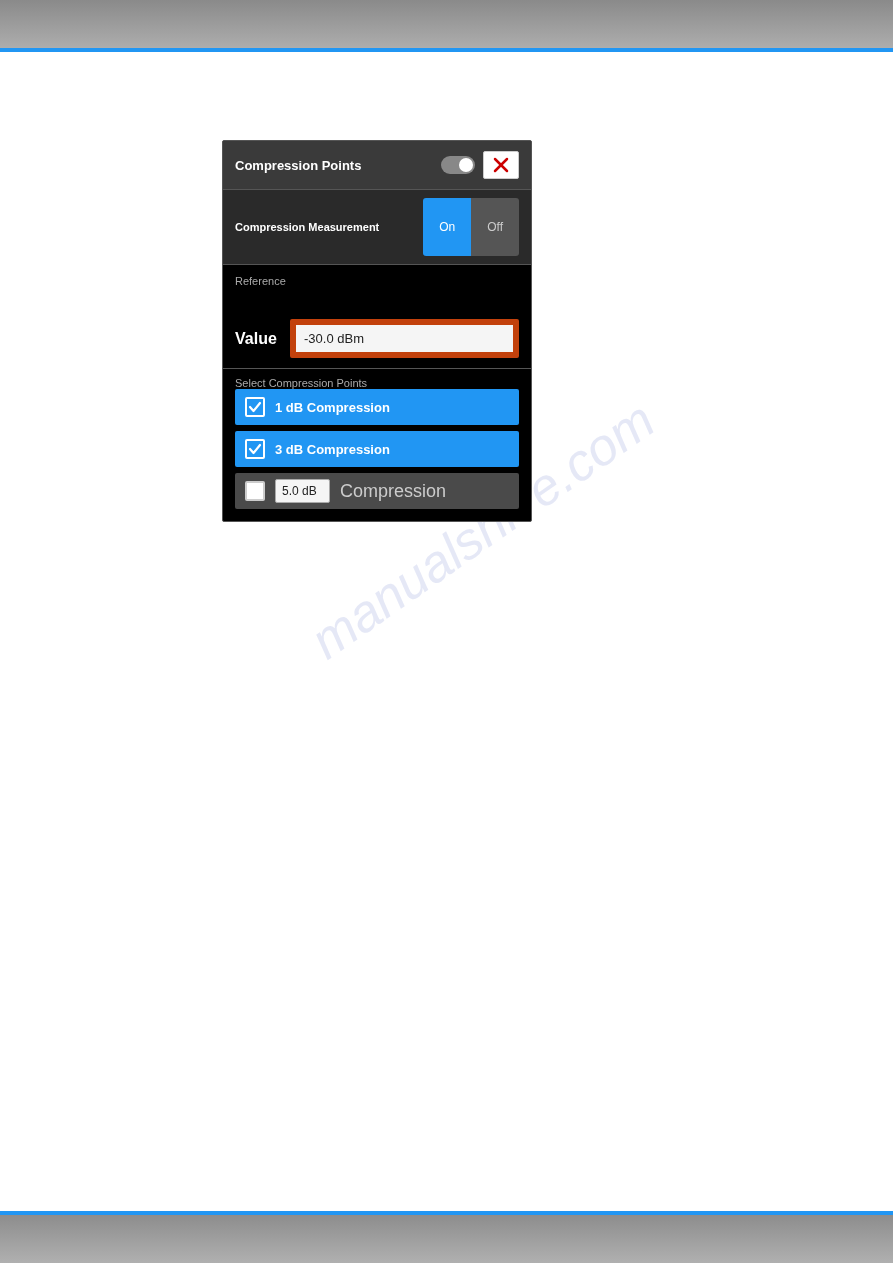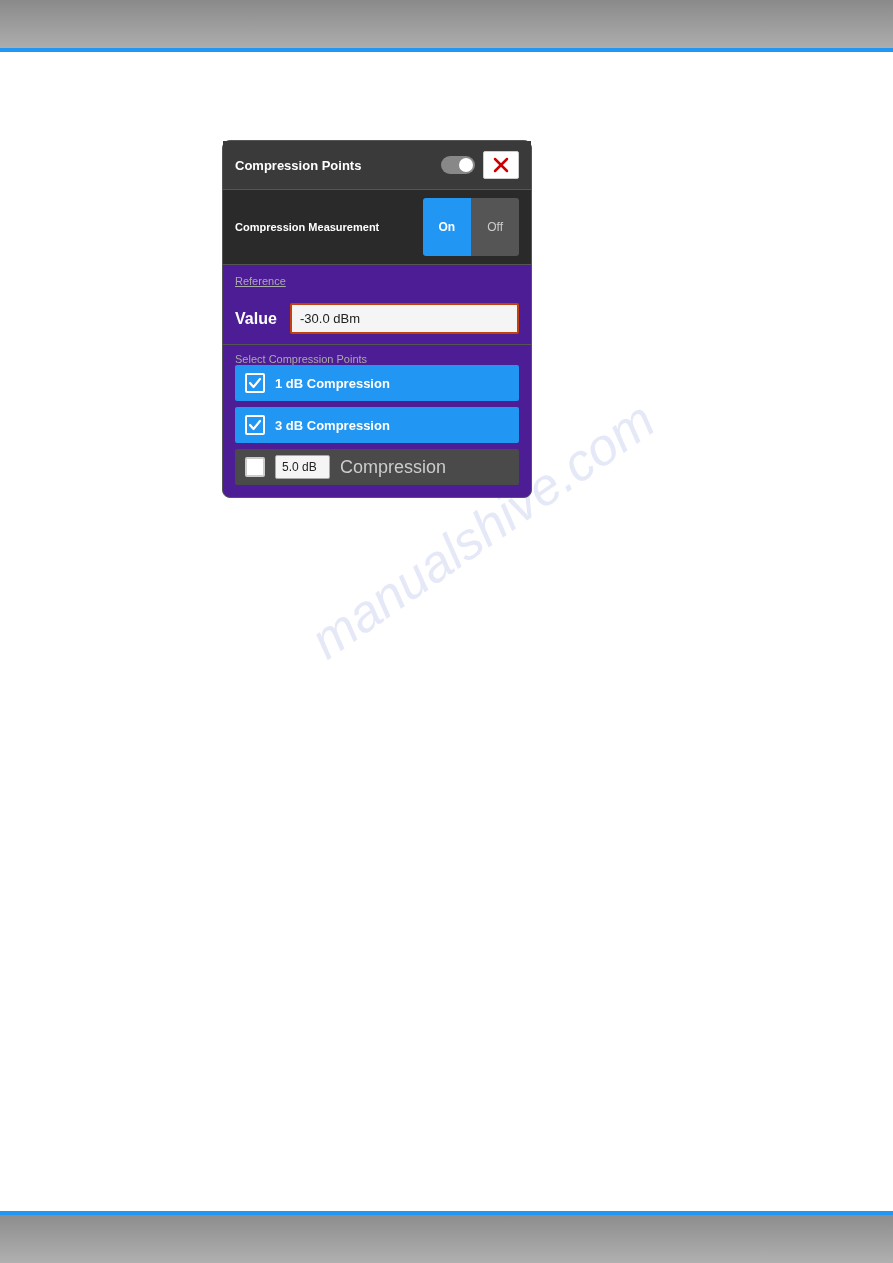--- a/index.html
+++ b/index.html
@@ -62,23 +62,23 @@
       user-select: none;
       font-style: italic;
     }
 
     
     .dialog {
       position: absolute;
       top: 140px;
       left: 222px;
       width: 310px;
-      background: #4c1d95;
+      background: #000000;
       border: 1px solid #555;
-      border-radius: 8px;
+      border-radius: 2px;
     }
 
     
     .dialog-titlebar {
       background: #3a3a3a;
       padding: 10px 12px;
       display: flex;
       align-items: center;
       justify-content: space-between;
       border-bottom: 1px solid #555;
@@ -141,43 +141,42 @@
     }
     .on-off-group {
       display: flex;
       border-radius: 3px;
       overflow: hidden;
     }
     .on-btn {
       background: #2196F3;
       color: #ffffff;
       font-size: 12px;
-      font-weight: bold;
+      font-weight: normal;
       padding: 22px 16px;
       border: none;
       cursor: pointer;
     }
     .off-btn {
       background: #555;
       color: #cccccc;
       font-size: 12px;
       padding: 7px 16px;
       border: none;
       cursor: pointer;
     }
 
     
     .reference-section {
       padding: 10px 12px 4px 12px;
     }
     .reference-label {
       color: #aaaaaa;
       font-size: 11px;
-      margin-bottom: 6px;
-      text-decoration: underline;
+      margin-bottom: 22px;
     }
 
     
     .mode-row {
       display: flex;
       align-items: center;
       padding: 6px 12px;
     }
     .mode-label {
       color: #ffffff;
@@ -221,21 +220,21 @@
     }
     .value-label {
       color: #ffffff;
       font-size: 16px;
       font-weight: bold;
       width: 55px;
     }
     .value-input {
       flex: 1;
       background: #f5f5f5;
-      border: 2px solid #c2410c;
+      border: 6px solid #c2410c;
       padding: 6px 8px;
       font-size: 13px;
       color: #222;
       border-radius: 2px;
     }
 
     
     .select-cp-section {
       padding: 8px 12px 4px 12px;
       border-top: 1px solid #555;

